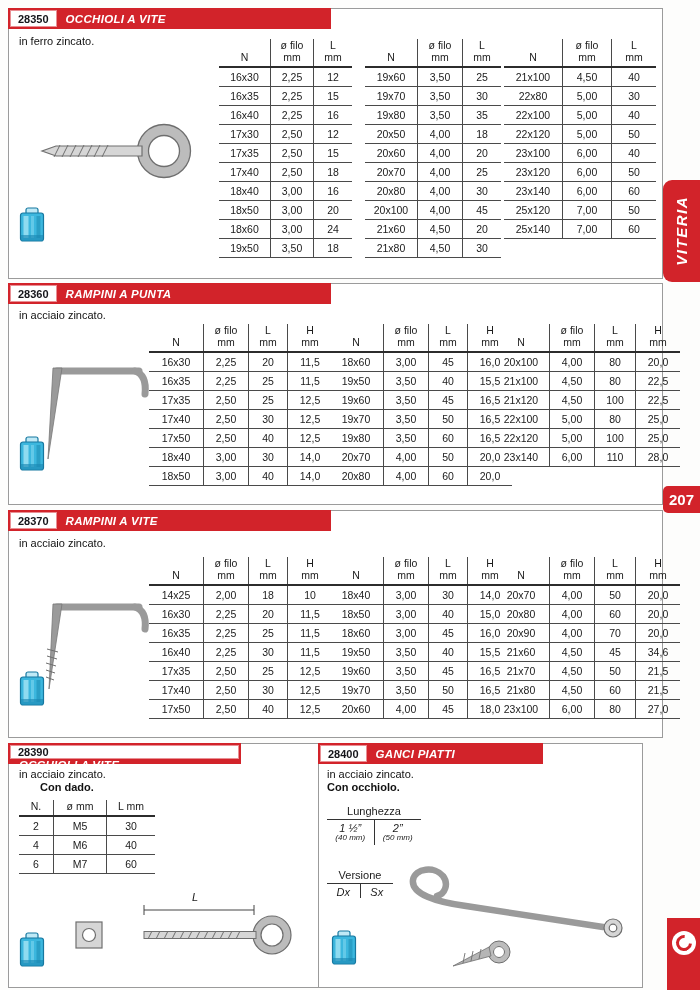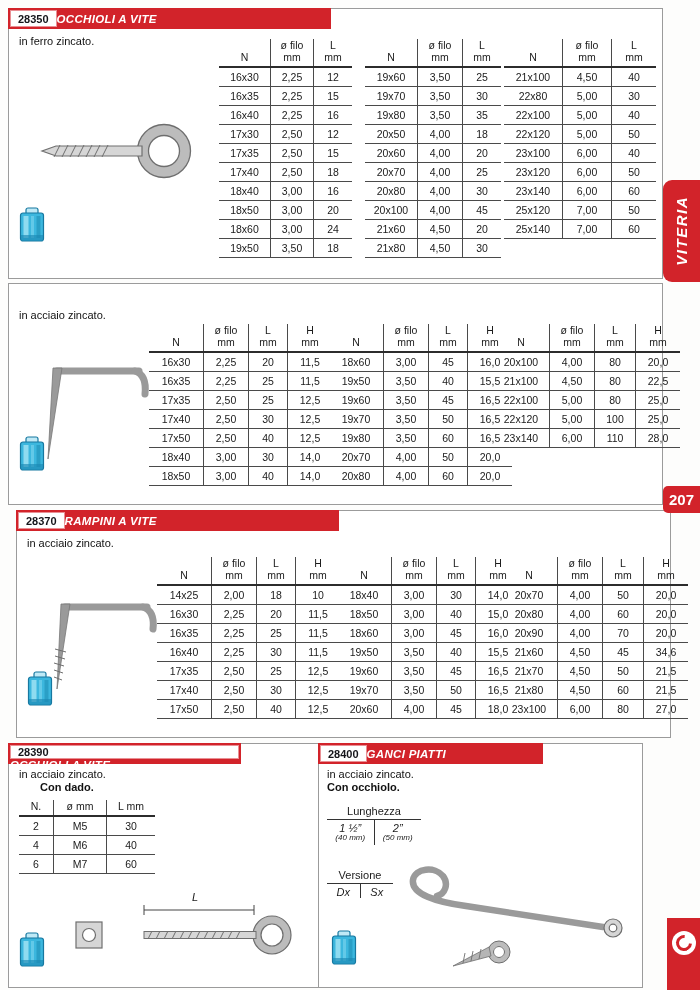--- a/index.html
+++ b/index.html
@@ -16,21 +16,21 @@
   .sec-bar{
     position:absolute;top:-1px;left:-1px;height:21px;background:var(--red);
     display:flex;align-items:stretch;box-sizing:border-box;padding:2px;
   }
   .sec-code{
     background:#fff;color:#15151a;font-weight:bold;font-size:11px;
     display:flex;align-items:center;padding:0 7px;border:1px solid #e98f94;
   }
   .sec-title{
     color:#fff;font-weight:bold;font-style:italic;font-size:11.5px;letter-spacing:.3px;
-    display:flex;align-items:center;margin-left:0;padding-right:14px;white-space:nowrap;
+    display:flex;align-items:center;margin-left:9px;padding-right:14px;white-space:nowrap;
   }
   .sub{position:absolute;font-size:11px;color:#111;}
   .sub-bold{font-weight:bold;}
 
   
   .dtable{position:absolute;border-collapse:collapse;}
   .dtable th{
     font-weight:normal;font-size:10.5px;text-align:center;vertical-align:bottom;
     padding:1px 3px 2px;border-bottom:2px solid #2c2c2c;white-space:pre-line;line-height:1.12;
   }
@@ -298,20 +298,24 @@
           </tr>
         </tbody>
       </table>
 
     <svg class="pkg" style="left:10px;top:198px;">
         <use href="#pkg"></use>
       </svg>
   </section>
 
   <section class="sec" style="left:8px;top:283px;width:653px;height:220px;">
+    <div class="sec-bar" style="width:323px;">
+      <span class="sec-code">28360</span>
+      <span class="sec-title">RAMPINI A PUNTA</span>
+    </div>
     <div class="sub" style="left:10px;top:25px;">in acciaio zincato.</div>
 
     <svg class="draw" style="left:14px;top:72px;" width="132" height="112" viewBox="0 0 132 112">
       <path d="M 34 15 L 116 15" stroke="#9a9a9a" stroke-width="7" fill="none" stroke-linecap="round"></path>
       <path d="M 112 15 q 12 4 10 23" stroke="#9a9a9a" stroke-width="7" fill="none" stroke-linecap="round"></path>
       <polygon points="30,12 39,12 25,103" fill="#9a9a9a" stroke="#777" stroke-width="0.8"></polygon>
     </svg>
 
     <table class="dtable" style="left:140px;top:40px;">
         <thead>
@@ -446,20 +450,26 @@
             <td>80</td>
             <td>20,0</td>
           </tr>
           <tr>
             <td>21x100</td>
             <td>4,50</td>
             <td>80</td>
             <td>22,5</td>
           </tr>
           <tr>
+            <td>21x120</td>
+            <td>4,50</td>
+            <td>100</td>
+            <td>22,5</td>
+          </tr>
+          <tr>
             <td>22x100</td>
             <td>5,00</td>
             <td>80</td>
             <td>25,0</td>
           </tr>
           <tr>
             <td>22x120</td>
             <td>5,00</td>
             <td>100</td>
             <td>25,0</td>
@@ -471,21 +481,21 @@
             <td>28,0</td>
           </tr>
         </tbody>
       </table>
 
     <svg class="pkg" style="left:10px;top:152px;">
         <use href="#pkg"></use>
       </svg>
   </section>
 
-  <section class="sec" style="left:16px;top:510px;width:653px;height:226px;">
+  <section class="sec" style="left:8px;top:510px;width:653px;height:226px;">
     <div class="sec-bar" style="width:323px;">
       <span class="sec-code">28370</span>
       <span class="sec-title">RAMPINI A VITE</span>
     </div>
     <div class="sub" style="left:10px;top:26px;">in acciaio zincato.</div>
 
     <svg class="draw" style="left:14px;top:82px;" width="132" height="105" viewBox="0 0 132 105">
       <path d="M 34 14 L 116 14" stroke="#9a9a9a" stroke-width="7" fill="none" stroke-linecap="round"></path>
       <path d="M 112 14 q 12 4 10 22" stroke="#9a9a9a" stroke-width="7" fill="none" stroke-linecap="round"></path>
       <polygon points="30,11 39,11 26,96" fill="#9a9a9a" stroke="#777" stroke-width="0.8"></polygon>

